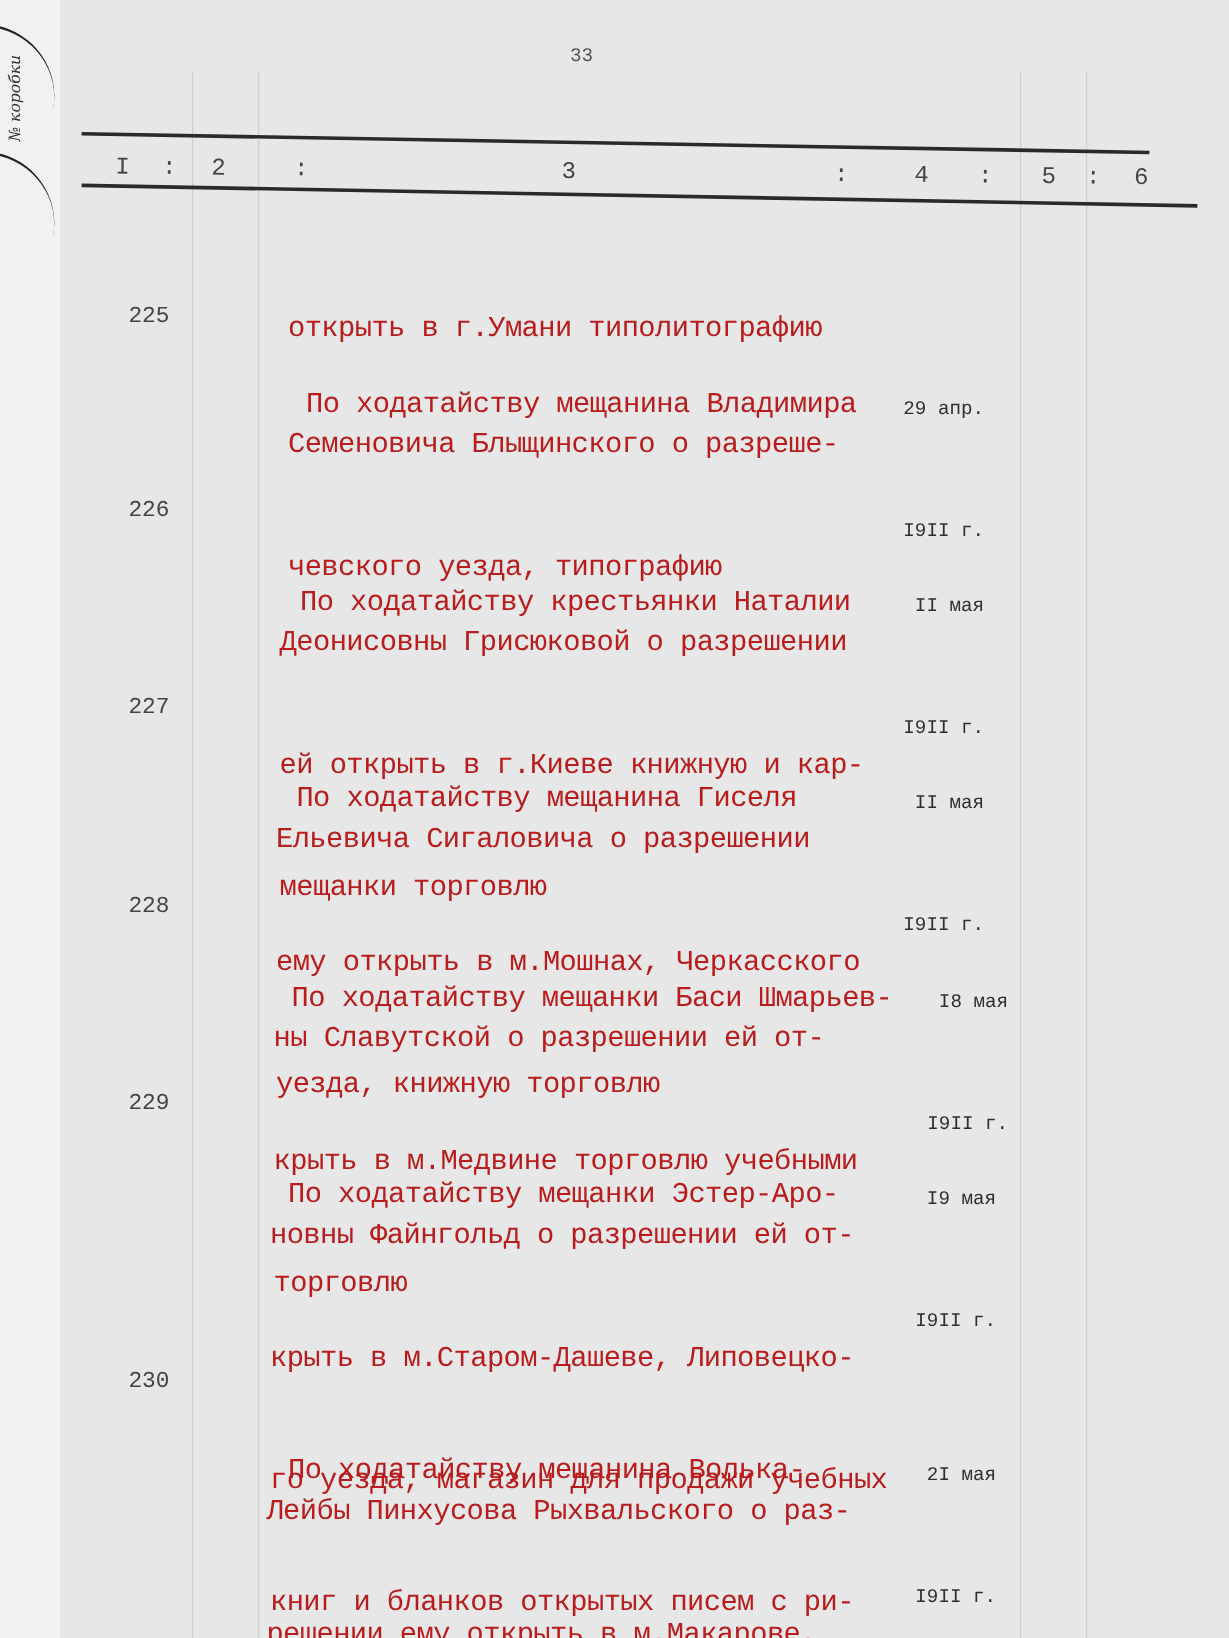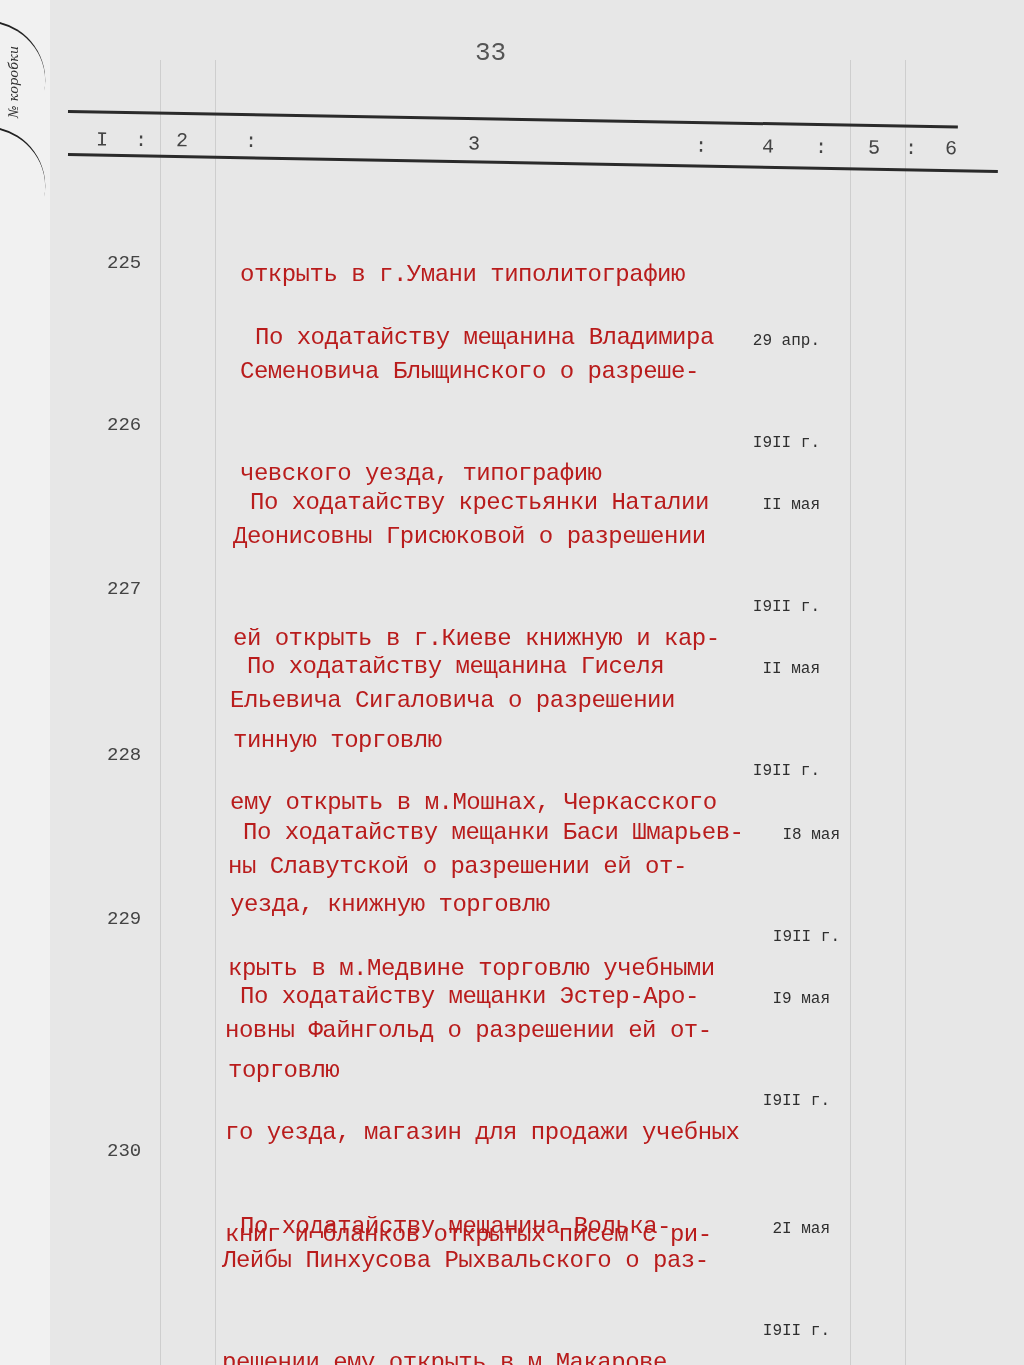--- a/index.html
+++ b/index.html
@@ -73,21 +73,21 @@
       position: absolute;
       top: 60px;
       bottom: 0;
       width: 1px;
       background: rgba(160,160,160,0.35);
     }
     .page-number {
       position: absolute;
       left: 425px;
       top: 38px;
-      font-size: 26px;
+      font-size: 16px;
       color: #555;
     }
     .header-line {
       position: absolute;
       height: 3px;
       background: #2a2a2a;
       transform-origin: left center;
     }
     .header-row {
       position: absolute;
@@ -191,21 +191,21 @@
     </div>
 
     <div>
       <div class="entry-num" style="top:414px">226</div>
       <div class="entry-text" style="top:418px; left:200px">
         <div>По ходатайству крестьянки Наталии</div>
       </div>
       <div class="entry-text" style="top:452px; left:183px">
         <div>Деонисовны Грисюковой о разрешении</div>
         <div>ей открыть в г.Киеве книжную и кар-</div>
-        <div>тинную торговлю</div>
+        <div>мещанки торговлю</div>
       </div>
       <div class="entry-date" style="top:420px">
         <div>II мая</div>
         <div>I9II г.</div>
       </div>
     </div>
 
     <div>
       <div class="entry-num" style="top:578px">227</div>
       <div class="entry-text" style="top:582px; left:197px">
@@ -238,20 +238,21 @@
       </div>
     </div>
 
     <div>
       <div class="entry-num" style="top:908px">229</div>
       <div class="entry-text" style="top:912px; left:190px">
         <div>По ходатайству мещанки Эстер-Аро-</div>
       </div>
       <div class="entry-text" style="top:946px; left:175px">
         <div>новны Файнгольд о разрешении ей от-</div>
+        <div>крыть в м.Старом-Дашеве, Липовецко-</div>
         <div>го уезда, магазин для продажи учебных</div>
         <div>книг и бланков открытых писем с ри-</div>
         
       </div>
       <div class="entry-date" style="top:914px; left:660px">
         <div>I9 мая</div>
         <div>I9II г.</div>
       </div>
     </div>
 

